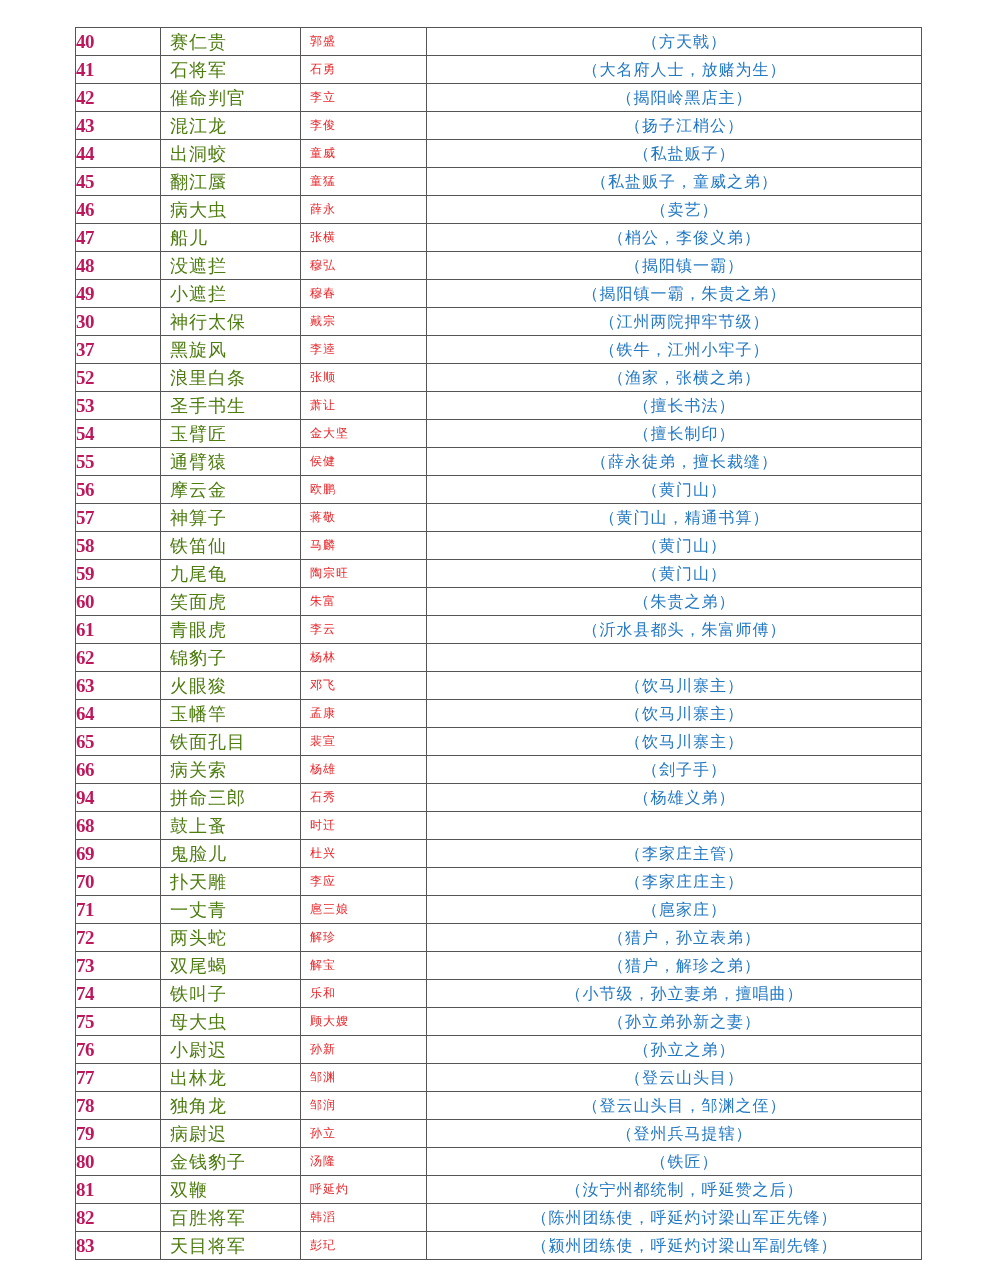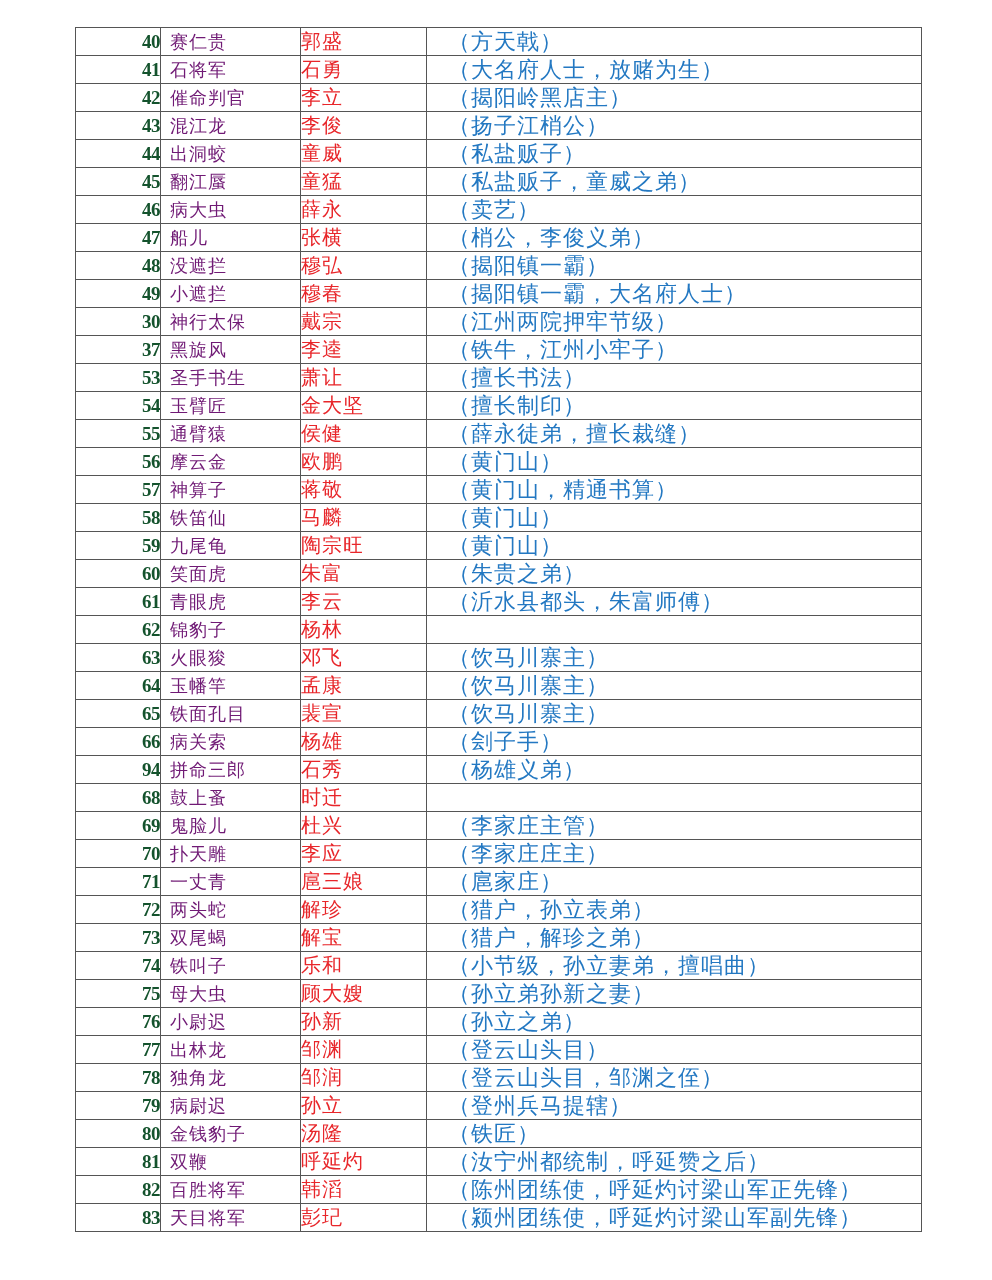--- a/index.html
+++ b/index.html
@@ -28,46 +28,48 @@
       vertical-align: middle;
       white-space: nowrap;
       overflow: hidden;
       line-height: 27px;
     }
     col.c-num { width: 85px; }
     col.c-nick { width: 140px; }
     col.c-name { width: 126px; }
     col.c-note { width: 495px; }
     td.num {
-      text-align: right;
+      text-align: left;
       font-family: "Liberation Serif", "DejaVu Serif", serif;
       font-weight: bold;
       font-size: 19px;
-      color: #14532d;
+      color: #be185d;
       letter-spacing: -0.5px;
     }
     td.nick {
       padding-left: 9px;
       font-family: "DejaVu Sans", sans-serif;
       font-size: 18px;
-      color: #701a75;
+      color: #4d7c0f;
       letter-spacing: 1px;
     }
     td.name {
+      padding-left: 9px;
       font-family: "DejaVu Sans", sans-serif;
-      font-size: 20px;
+      font-size: 12px;
       color: #e8262a;
       letter-spacing: 1px;
     }
     td.note {
       padding-left: 21px;
       font-family: "DejaVu Sans", sans-serif;
-      font-size: 22px;
+      font-size: 16px;
       color: #2378c2;
       letter-spacing: 1px;
+      text-align: center;
     }
   </style>
 </head>
 <body>
 
 <table class="roster-table">
   <colgroup>
     <col class="c-num">
     <col class="c-nick">
     <col class="c-name">
@@ -125,35 +127,41 @@
       <tr>
     <td class="num">48</td>
     <td class="nick">没遮拦</td>
     <td class="name">穆弘</td>
     <td class="note">（揭阳镇一霸）</td>
   </tr>
       <tr>
     <td class="num">49</td>
     <td class="nick">小遮拦</td>
     <td class="name">穆春</td>
-    <td class="note">（揭阳镇一霸，大名府人士）</td>
+    <td class="note">（揭阳镇一霸，朱贵之弟）</td>
   </tr>
       <tr>
     <td class="num">30</td>
     <td class="nick">神行太保</td>
     <td class="name">戴宗</td>
     <td class="note">（江州两院押牢节级）</td>
   </tr>
       <tr>
     <td class="num">37</td>
     <td class="nick">黑旋风</td>
     <td class="name">李逵</td>
     <td class="note">（铁牛，江州小牢子）</td>
   </tr>
       <tr>
+    <td class="num">52</td>
+    <td class="nick">浪里白条</td>
+    <td class="name">张顺</td>
+    <td class="note">（渔家，张横之弟）</td>
+  </tr>
+      <tr>
     <td class="num">53</td>
     <td class="nick">圣手书生</td>
     <td class="name">萧让</td>
     <td class="note">（擅长书法）</td>
   </tr>
       <tr>
     <td class="num">54</td>
     <td class="nick">玉臂匠</td>
     <td class="name">金大坚</td>
     <td class="note">（擅长制印）</td>

